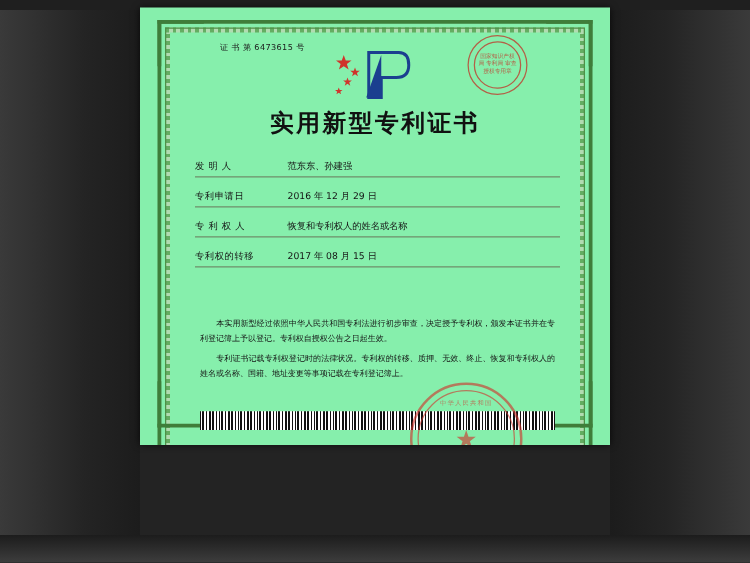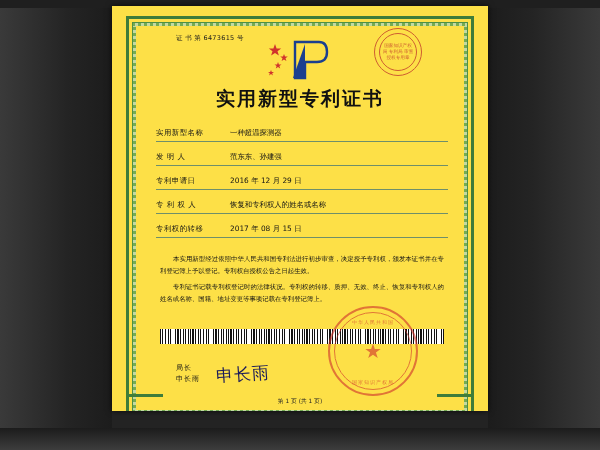--- a/index.html
+++ b/index.html
@@ -29,22 +29,22 @@
   .surround-top   { left: 0;   top: 0; width: 600px; height: 8px; background: #1f1f1f; }
   .surround-bottom{ left: 0;   bottom: 0; width: 600px; height: 22px;
                     background: linear-gradient(180deg,#1c1c1c 0%,#3d3d3d 100%); }
 
   
   .sheet {
     position: absolute;
     left: 112px;
     top: 6px;
     width: 376px;
-    height: 405px;
-    background: #fde047;
+    height: 350px;
+    background: #86efac;
     box-shadow: 0 0 6px rgba(0,0,0,0.75);
     overflow: hidden;
   }
 
   
   .border-outer {
     position: absolute;
     left: 14px; top: 10px;
     width: 348px; height: 404px;
     border: 3px solid #3f7d3a;
@@ -302,25 +302,20 @@
             <polygon points="13,24 13.9,26.4 16.5,26.4 14.4,28 15.2,30.5 13,29 10.8,30.5 11.6,28 9.5,26.4 12.1,26.4"></polygon>
             <polygon points="6,32 6.8,34 9,34 7.2,35.3 7.9,37.4 6,36.1 4.1,37.4 4.8,35.3 3,34 5.2,34"></polygon>
           </g>
         </svg>
       </div>
 
       <div class="title">实用新型专利证书</div>
 
       <div class="fields">
 
-        <div class="field-row">
-          <span class="field-label">实用新型名称</span>
-          <span class="field-value">一种超温探测器</span>
-          <span class="field-line"></span>
-        </div>
 
         <div class="field-row">
           <span class="field-label">发 明 人</span>
           <span class="field-value">范东东、孙建强</span>
           <span class="field-line"></span>
         </div>
 
 
         <div class="field-row">
           <span class="field-label">专利申请日</span>

